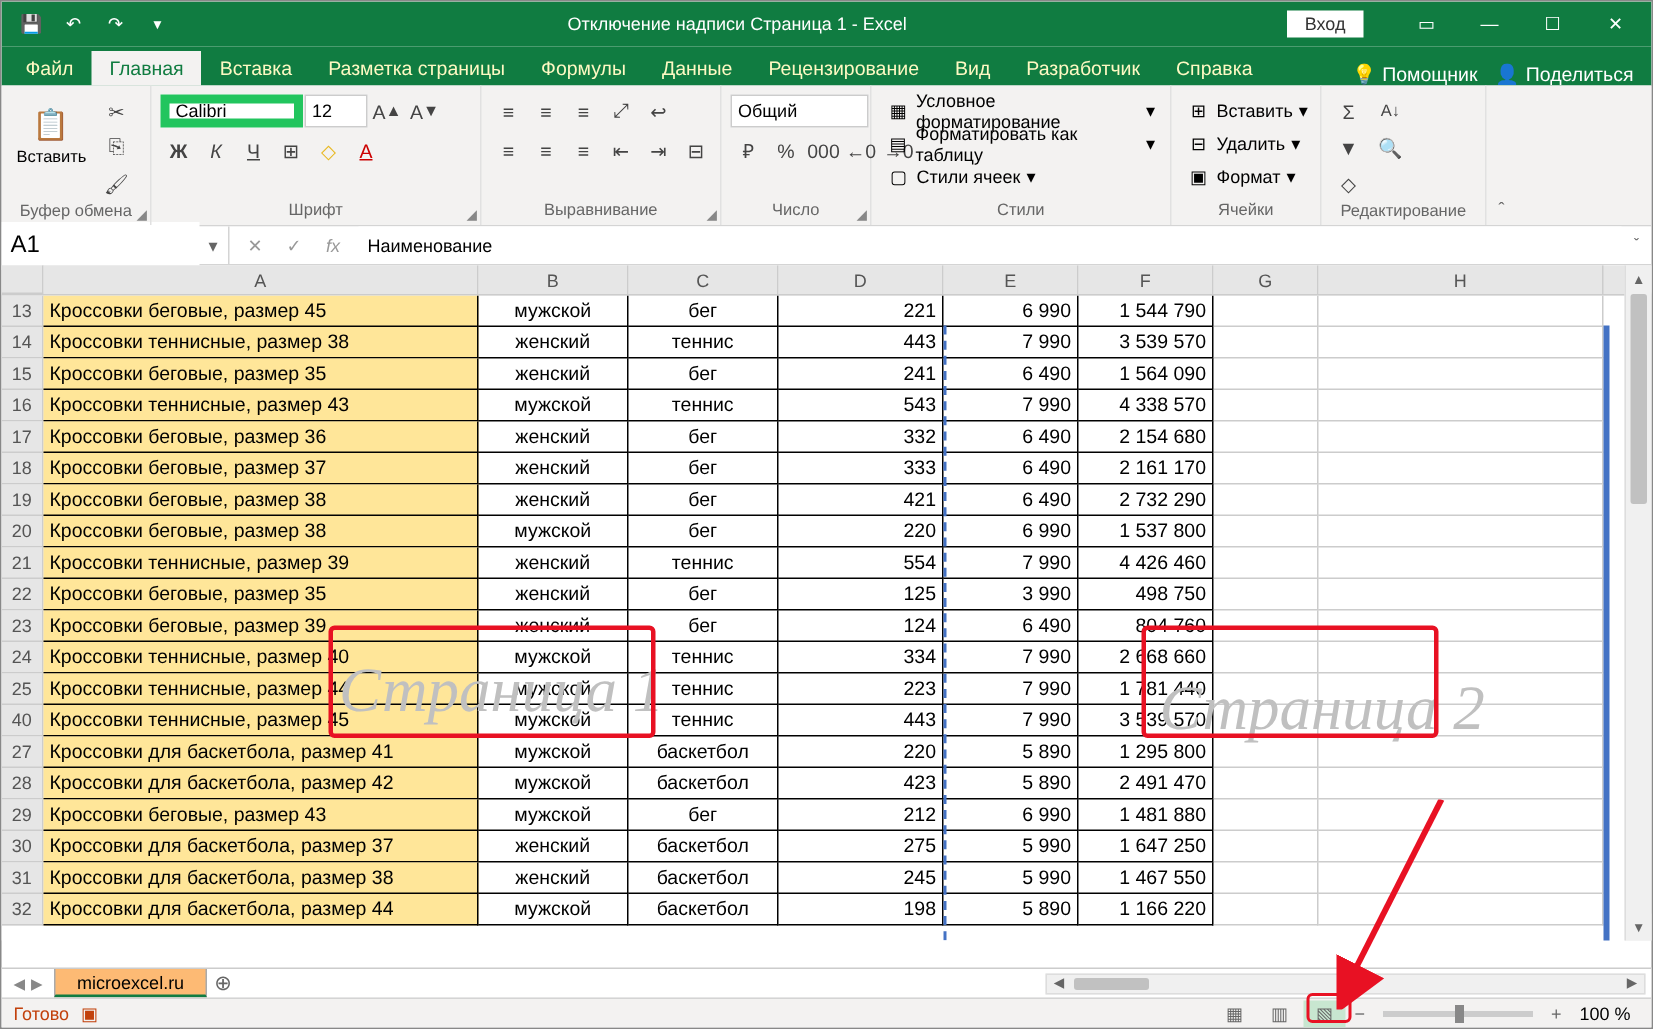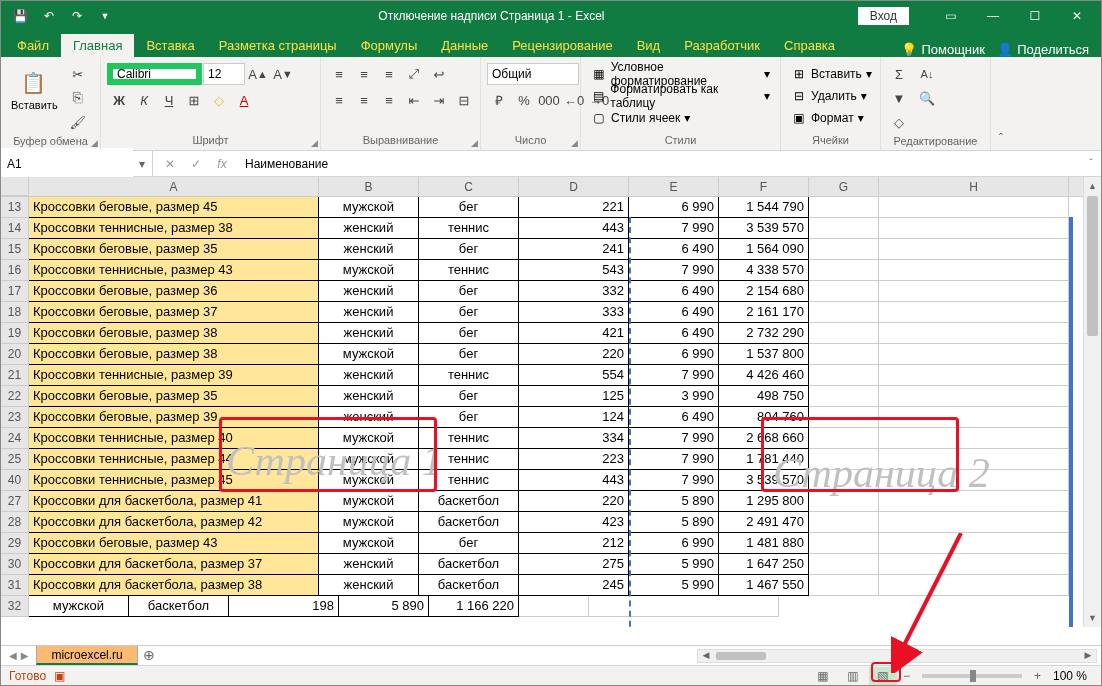--- a/index.html
+++ b/index.html
@@ -9,21 +9,21 @@
 .titlebar { background: #107c41; height: 30px; display: flex; align-items: center; color: #fff; }
 .qat { display: flex; gap: 4px; padding: 0 8px; align-items: center; }
 .qat-btn { width: 24px; height: 24px; display: flex; align-items: center; justify-content: center; cursor: pointer; }
 .title-text { flex: 1; text-align: center; color: #fff; font-size: 12px; }
 .win-controls { display: flex; align-items: center; gap: 2px; padding-right: 4px; }
 .login-btn { background: #fff; color: #333; padding: 2px 12px; margin-right: 20px; font-size: 12px; cursor: pointer; }
 .win-btn { width: 40px; height: 28px; display: flex; align-items: center; justify-content: center; color: #fff; cursor: pointer; }
 
 
 .tabs { background: #107c41; height: 26px; display: flex; align-items: flex-end; padding-left: 4px; }
-.tab { padding: 4px 12px; color: #fde047; font-size: 13px; cursor: pointer; }
+.tab { padding: 4px 12px; color: #fef9c3; font-size: 13px; cursor: pointer; }
 .tab.active { background: #f3f2f1; color: #107c41; }
 .tabs-right { margin-left: auto; display: flex; align-items: center; gap: 12px; padding-right: 12px; color: #fff; }
 .tabs-right-item { display: flex; align-items: center; gap: 4px; cursor: pointer; font-size: 13px; }
 
 
 .ribbon { background: #f3f2f1; height: 94px; border-bottom: 1px solid #d4d4d4; display: flex; }
 .ribbon-group { border-right: 1px solid #e1e1e1; padding: 2px 6px; display: flex; flex-direction: column; position: relative; }
 .group-body { flex: 1; display: flex; align-items: flex-start; gap: 4px; padding-top: 4px; }
 .group-label { text-align: center; font-size: 11px; color: #666; padding: 2px 0; position: relative; }
 .group-launcher { position: absolute; right: 2px; bottom: 2px; font-size: 9px; color: #888; cursor: pointer; }
@@ -35,21 +35,21 @@
 .font-select { background: #fff; border: 6px solid #22c55e; height: 22px; padding: 0 4px; font-size: 12px; width: 95px; }
 .size-select { background: #fff; border: 1px solid #ccc; height: 22px; padding: 0 4px; font-size: 12px; width: 42px; }
 .num-select { background: #fff; border: 1px solid #ccc; height: 22px; padding: 0 4px; font-size: 12px; width: 92px; }
 .ribbon-text-btn { display: flex; align-items: center; gap: 4px; padding: 2px 4px; cursor: pointer; font-size: 12px; height: 22px; }
 .ribbon-text-btn .ic { width: 16px; height: 16px; display: inline-flex; align-items: center; justify-content: center; }
 .ribbon-collapse { width: 20px; display: flex; align-items: flex-end; justify-content: center; padding-bottom: 4px; color: #666; cursor: pointer; }
 
 
 .formula-bar { height: 26px; border-bottom: 1px solid #d4d4d4; display: flex; align-items: center; background: #fff; }
 .name-box { width: 152px; border-right: 1px solid #d4d4d4; height: 100%; display: flex; align-items: center; }
-.name-input { border: none; height: 100%; padding: 16px 6px; font-size: 12px; width: 132px; }
+.name-input { border: none; height: 100%; padding: 16px 6px; font-size: 16px; width: 132px; }
 .name-drop { width: 18px; text-align: center; color: #666; cursor: pointer; }
 .fn-btns { display: flex; padding: 0 8px; gap: 8px; color: #999; }
 .fn-btn { cursor: pointer; width: 18px; text-align: center; }
 .formula-input { flex: 1; border: none; padding: 0 6px; font-size: 12px; height: 100%; }
 .formula-expand { width: 20px; color: #666; cursor: pointer; text-align: center; font-size: 10px; }
 
 
 .grid-wrap { position: relative; height: 450px; background: #fff; }
 .col-headers { display: flex; height: 20px; background: #e6e6e6; border-bottom: 1px solid #ccc; position: relative; }
 .row-header-spacer { width: 28px; background: #e6e6e6; border-right: 1px solid #ccc; border-bottom: 1px solid #ccc; }
@@ -513,20 +513,21 @@
           <div class="cell data center col-w-B">женский</div>
           <div class="cell data center col-w-C">баскетбол</div>
           <div class="cell data right col-w-D">245</div>
           <div class="cell data right col-w-E">5 990</div>
           <div class="cell data right col-w-F">1 467 550</div>
           <div class="cell col-w-G"></div>
           <div class="cell col-w-H"></div>
         </div>
         <div class="g-row">
           <div class="row-h">32</div>
+          <div class="cell data colA col-w-A">Кроссовки для баскетбола, размер 44</div>
           <div class="cell data center col-w-B">мужской</div>
           <div class="cell data center col-w-C">баскетбол</div>
           <div class="cell data right col-w-D">198</div>
           <div class="cell data right col-w-E">5 890</div>
           <div class="cell data right col-w-F">1 166 220</div>
           <div class="cell col-w-G"></div>
           <div class="cell col-w-H"></div>
         </div>
       </div>
   </div>

